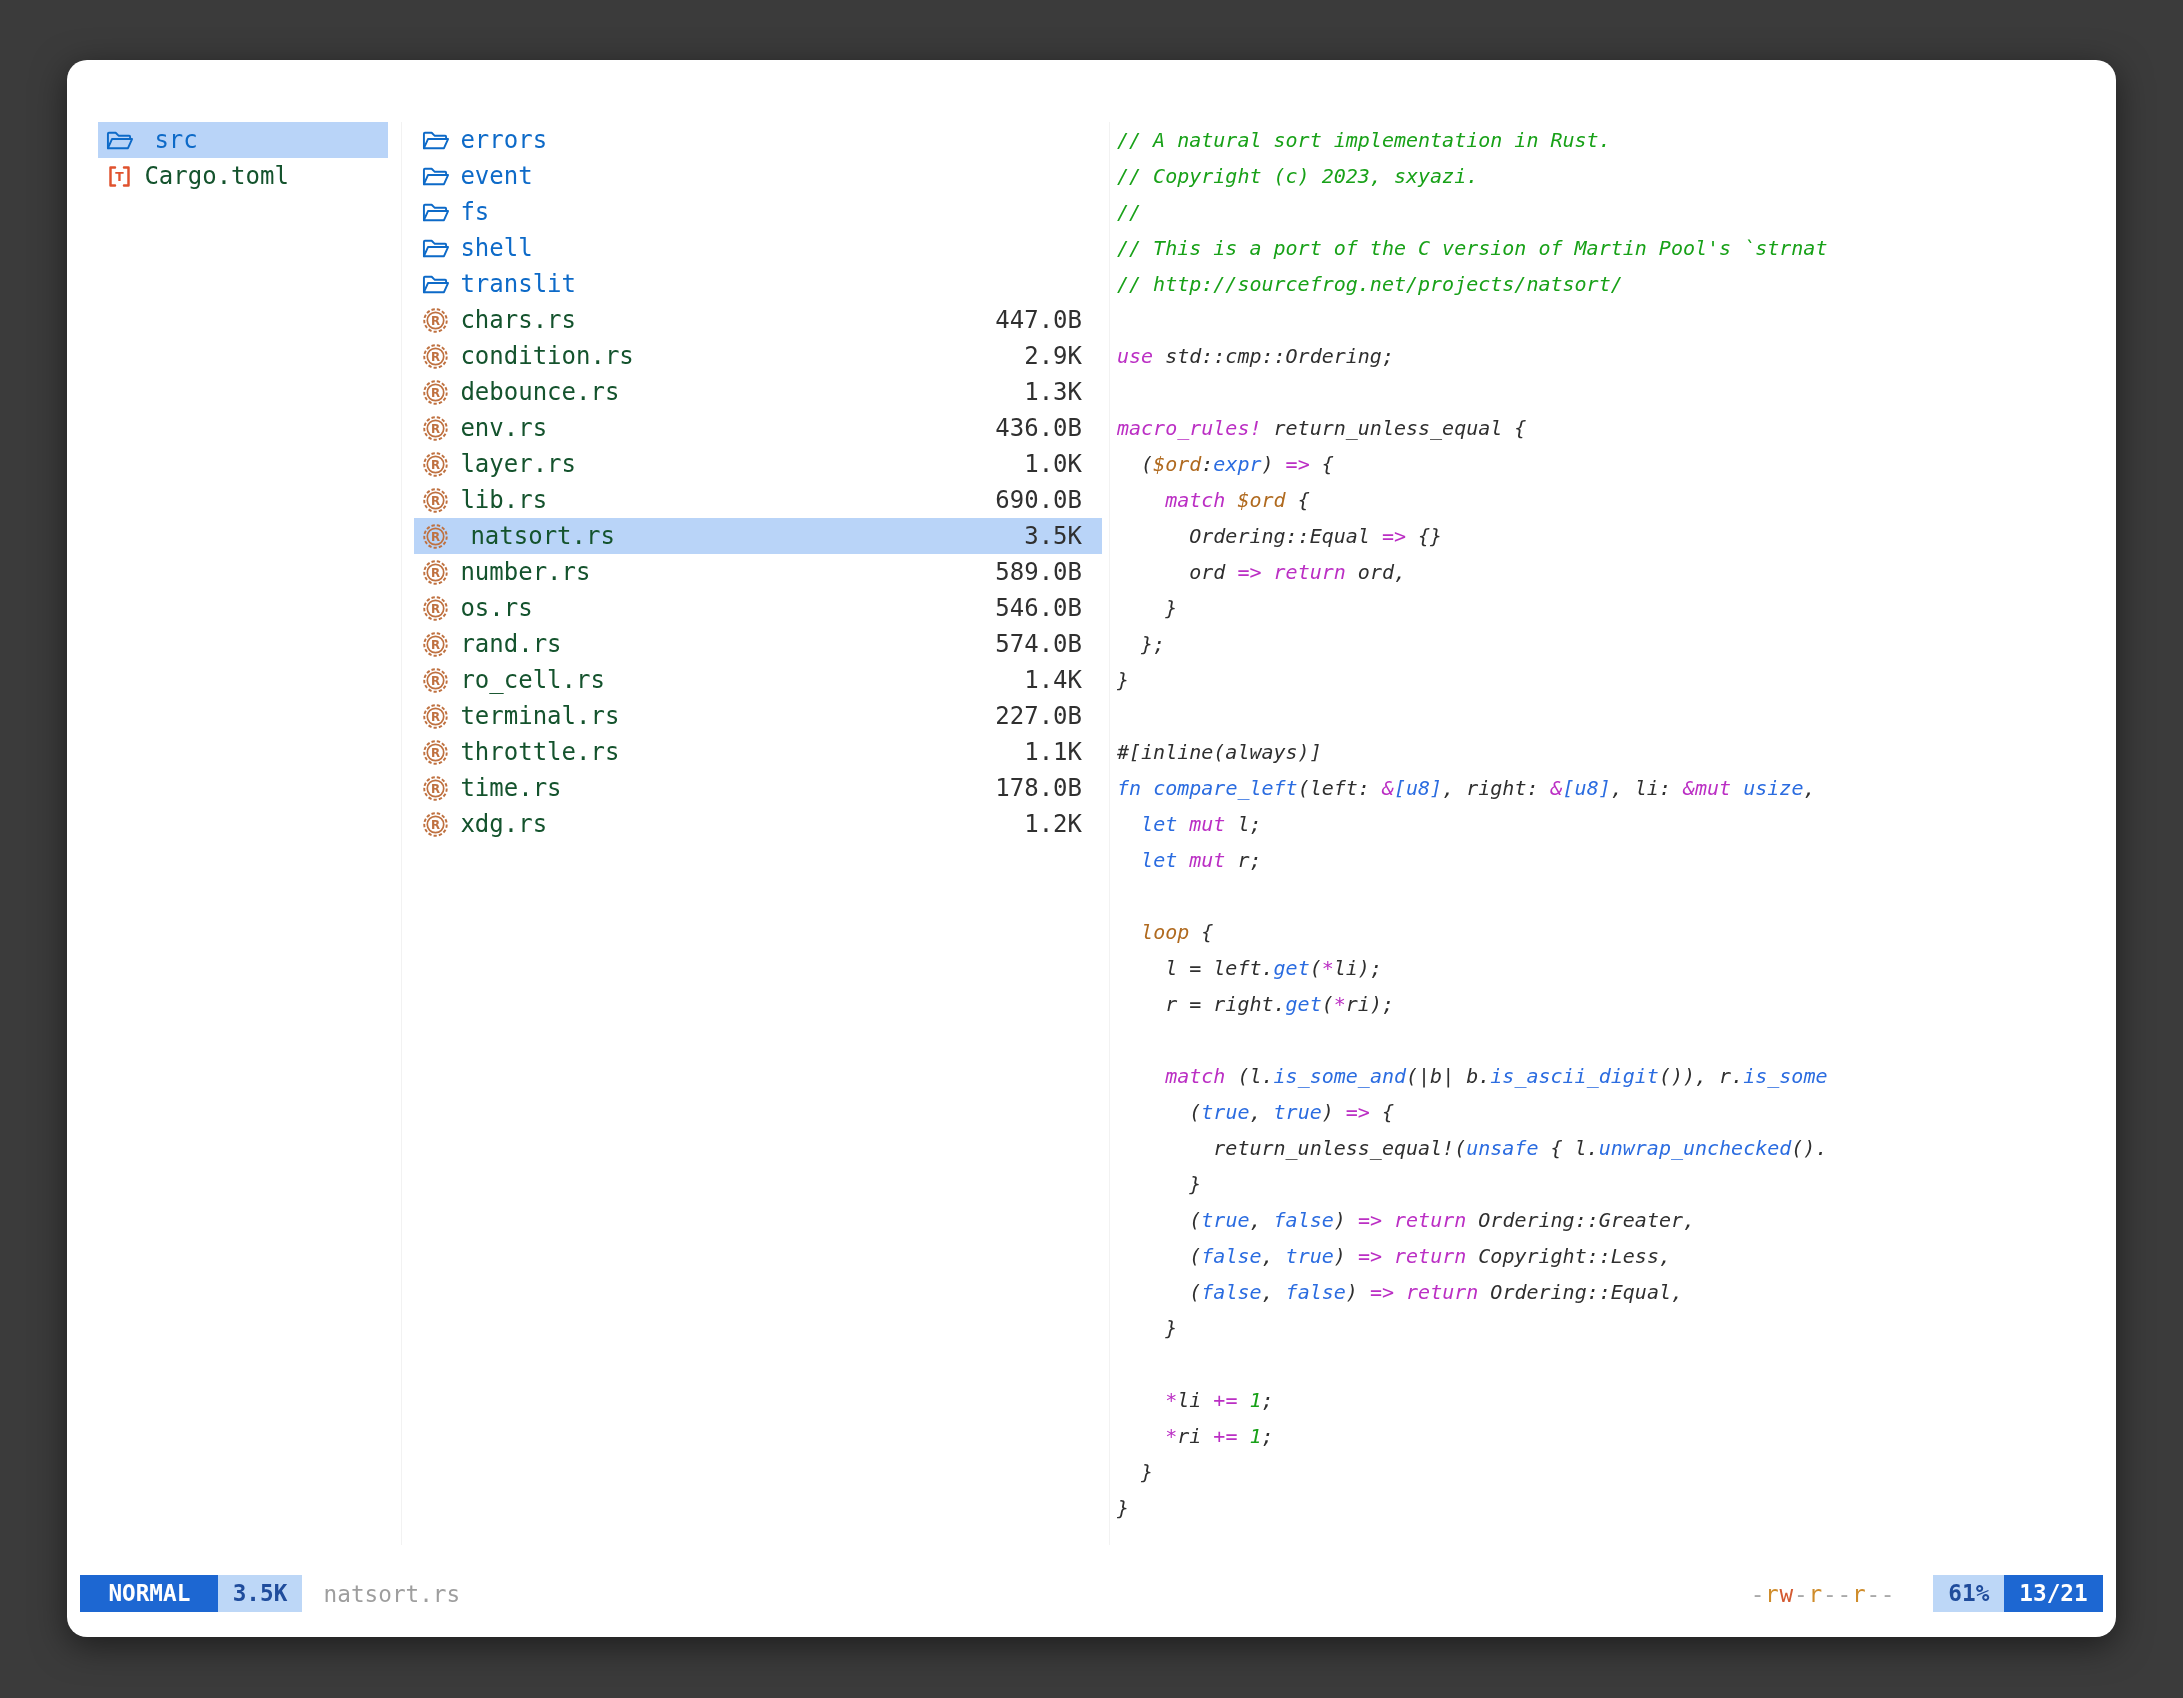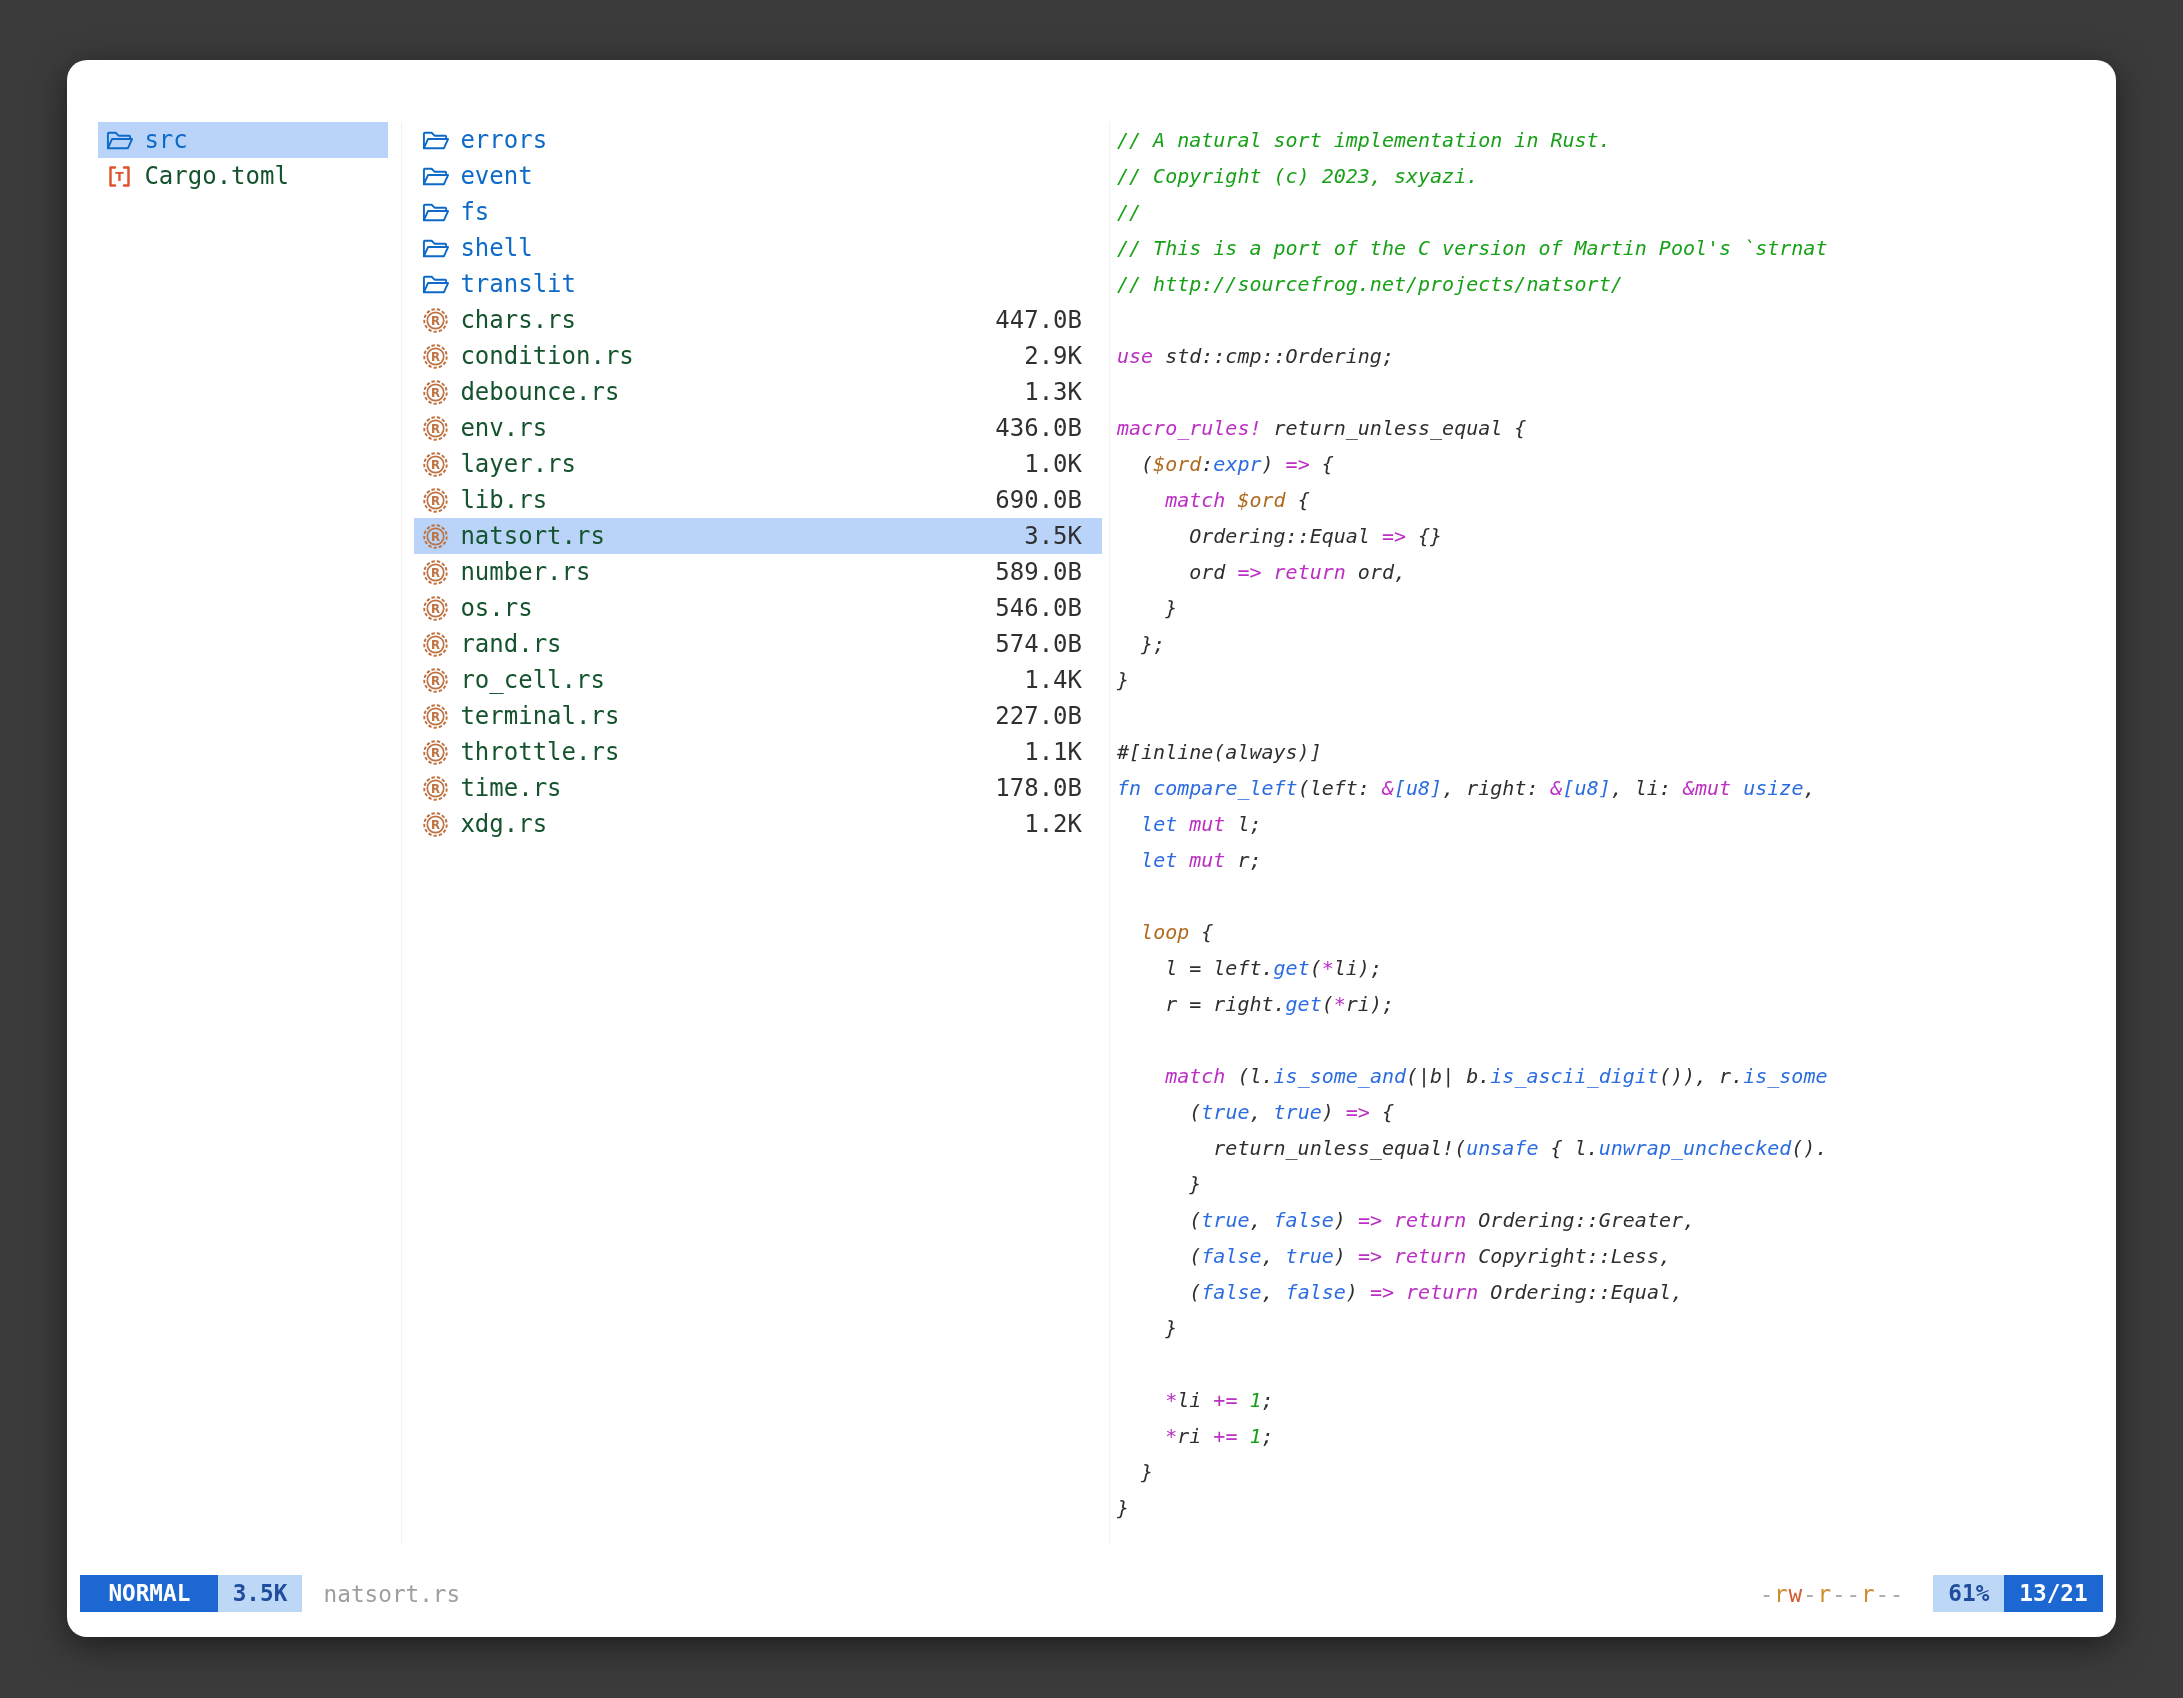--- a/index.html
+++ b/index.html
@@ -24,21 +24,21 @@
     position:absolute; top:62px; bottom:92px; width:0.8px; background:#f2f2f2;
   }
   .divider-1 { left:334px; }
   .divider-2 { left:1042px; }
 
   .file-row {
     display:flex; align-items:center; height:36px;
     padding:0 20px 0 8.4px; font-size:24px; color:#303030;
     white-space:pre; cursor:default;
   }
-  .file-row.selected { background:#b9d4f8; }
+  .file-row.selected { background:#b9d4f8;gap:10px; }
   .file-icon { width:27px; height:27px; margin-right:11px; display:inline-flex; flex:none; }
   .file-icon svg { width:100%; height:100%; }
   .icon-folder { color:#0d6ac8; }
   .icon-rust   { color:#bf7140; }
   .icon-toml   { color:#e0522e; }
   .file-name { color:#14532d; }
   .file-name.dir { color:#0d6ac8; }
   .file-size { margin-left:auto; color:#303030; }
 
   .code-line {
@@ -60,21 +60,21 @@
   .status-left, .status-right { display:flex; align-items:center; height:37px; }
   .mode-badge {
     background:#1d67d2; color:#ffffff; font-weight:bold;
     height:37px; line-height:37px; padding:0 28px; display:inline-block;
   }
   .size-chip {
     background:#bdd7f7; color:#1f4c9c; font-weight:bold;
     height:37px; line-height:37px; padding:0 14.3px; display:inline-block;
   }
   .status-filename { color:#9e9e9e; margin-left:22px; }
-  .permissions { margin-right:29px; letter-spacing:0.8px; }
+  .permissions { margin-right:38px; letter-spacing:0.8px; }
   .perm-dash { color:#a9a9a9; }
   .perm-r { color:#cf8c2a; }
   .perm-w { color:#d45a31; }
   .percent-chip {
     background:#bdd7f7; color:#1f4c9c; font-weight:bold;
     height:37px; line-height:37px; padding:0 15px; display:inline-block;
   }
   .position-chip {
     background:#1d67d2; color:#ffffff; font-weight:bold;
     height:37px; line-height:37px; padding:0 15px; display:inline-block;

